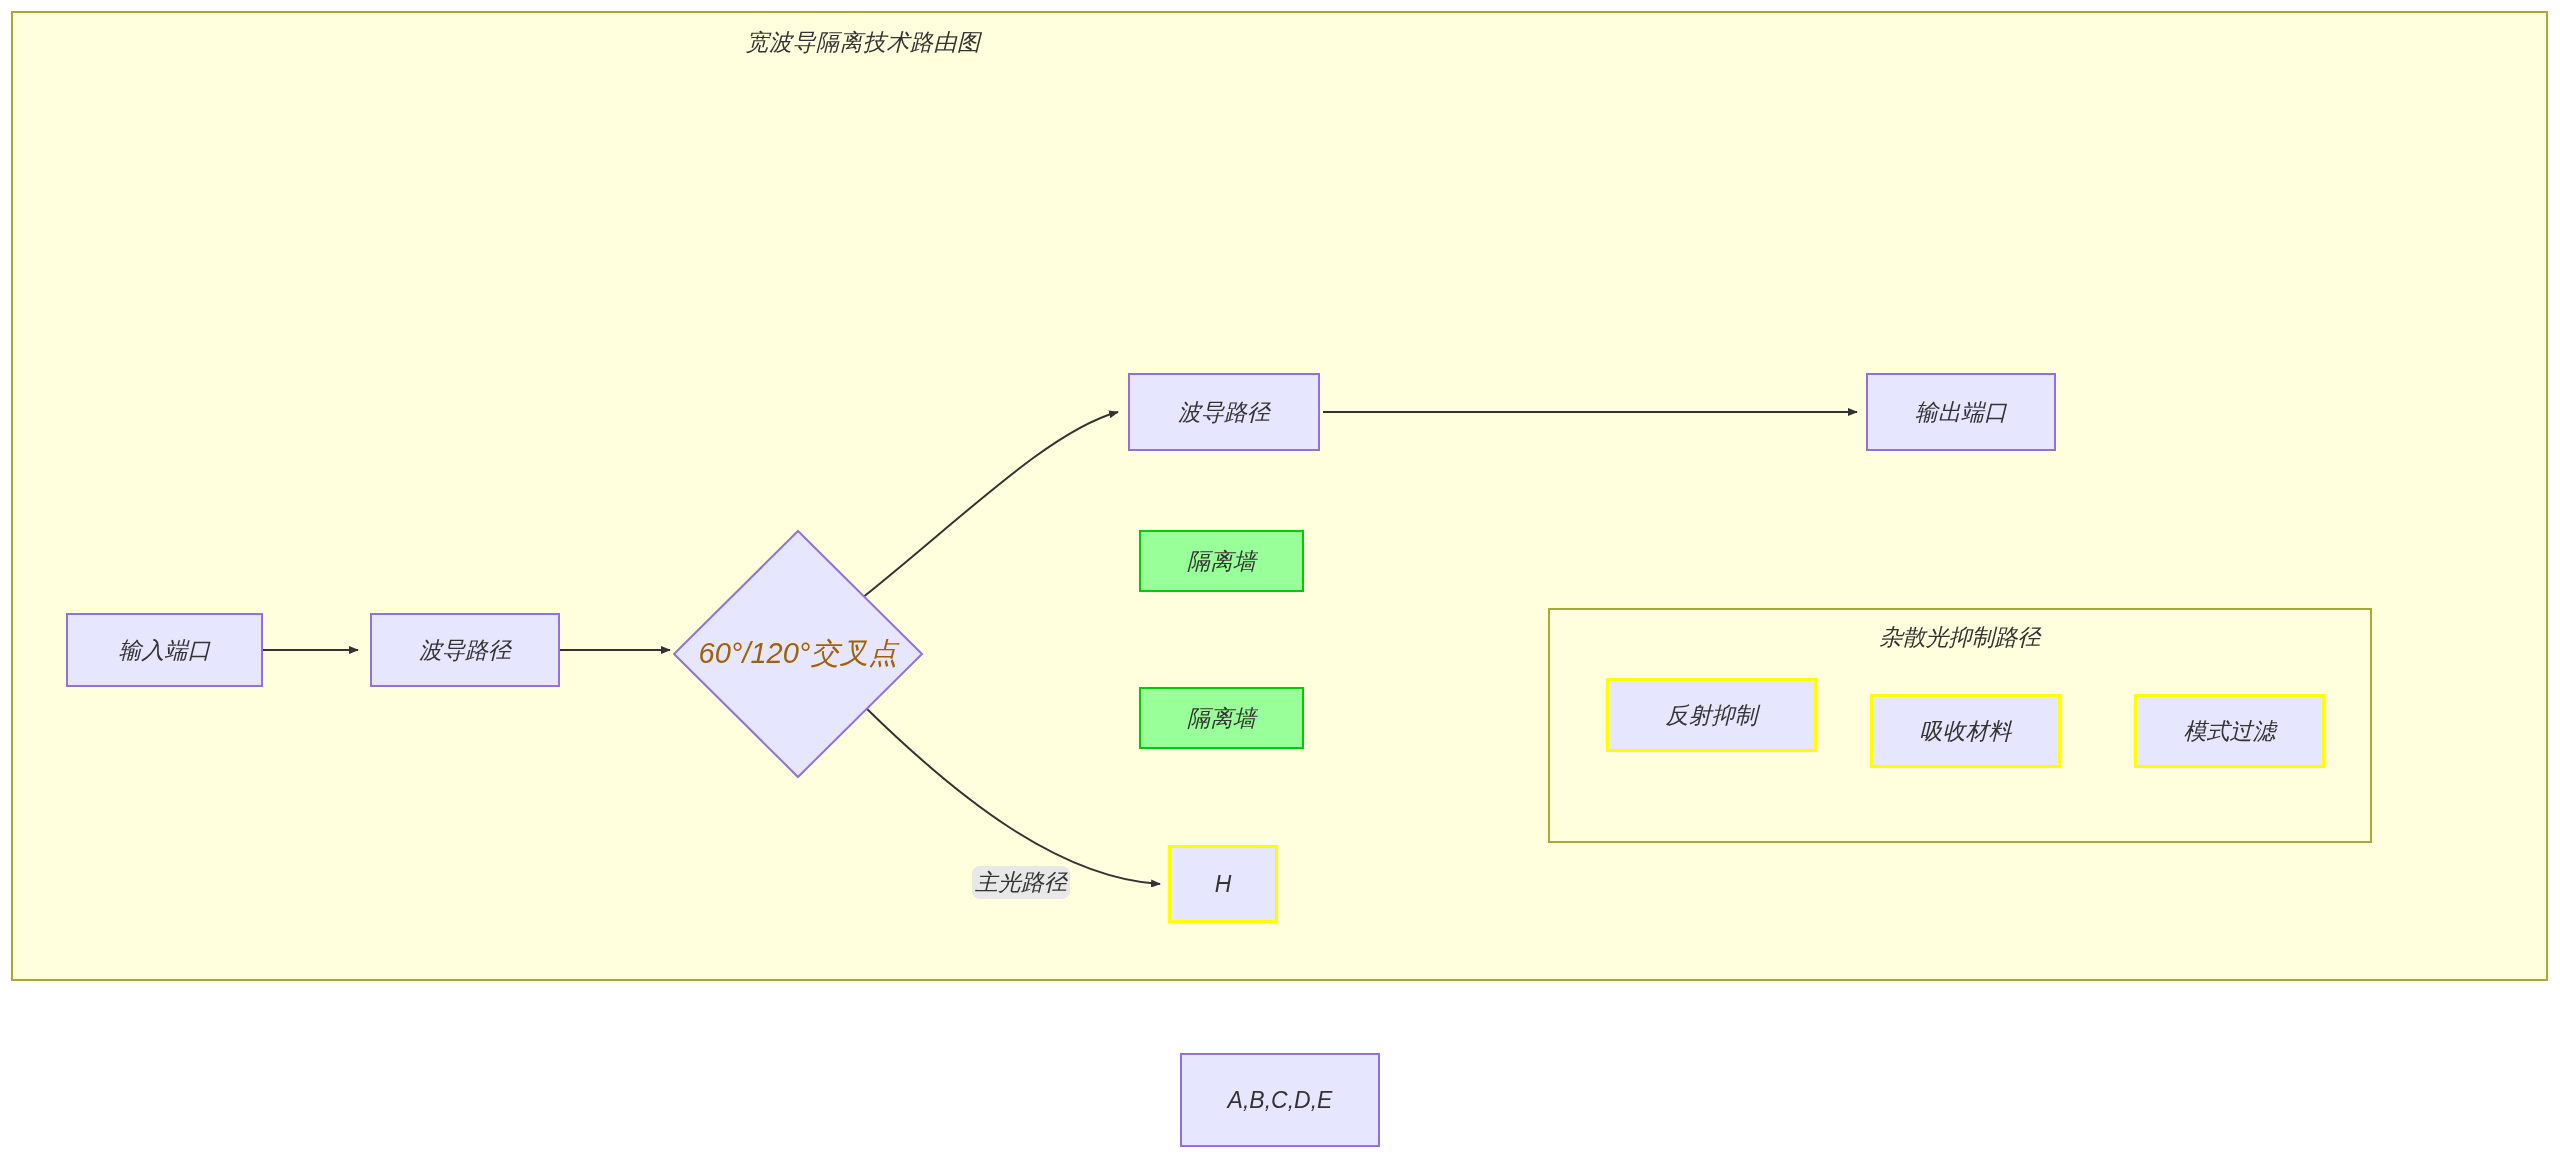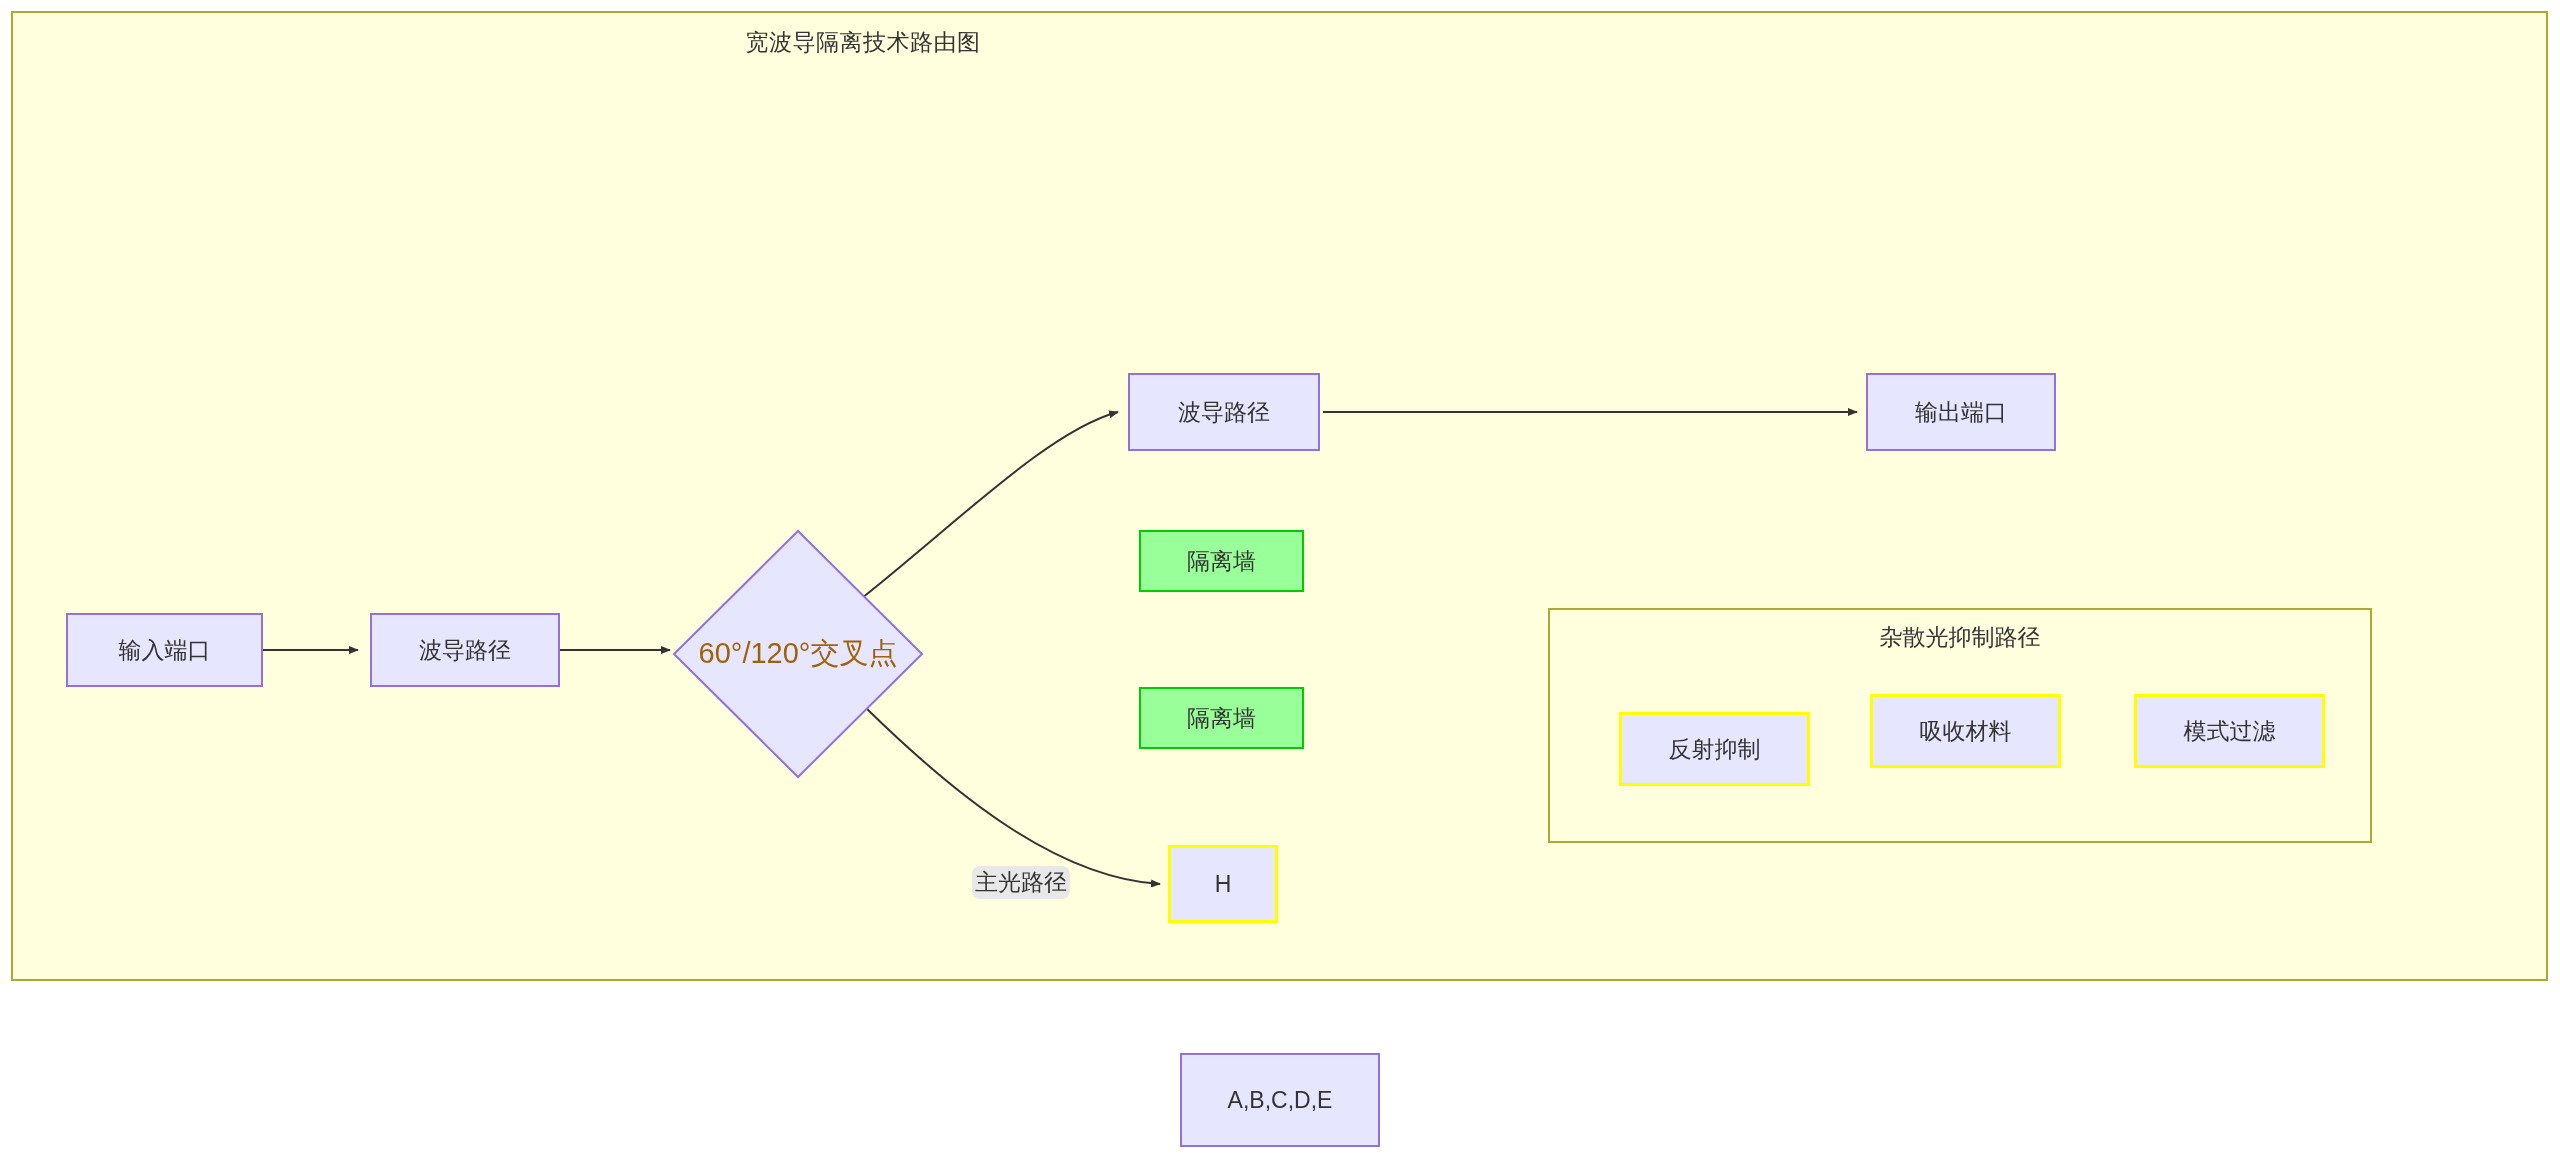--- a/index.html
+++ b/index.html
@@ -14,20 +14,21 @@
     height: 1160px;
     overflow: hidden;
     position: relative;
   }
 
   #canvas {
     position: relative;
     width: 2560px;
     height: 1160px;
     background: #ffffff;
+    font-style: italic;
   }
 
   
   .outer-container {
     position: absolute;
     left: 11px;
     top: 11px;
     width: 2537px;
     height: 970px;
     background: #ffffdd;
@@ -162,21 +163,21 @@
 <div id="canvas">
 
   <div class="outer-container">
     <div class="container-title" style="position:absolute; left:0; top:14px; width:1700px; text-align:center;">宽波导隔离技术路由图</div>
   </div>
 
 
   <div class="subgroup" id="stray-light-group">
     <div class="group-title">杂散光抑制路径</div>
 
-    <div class="node yellowbd" style="left:56px; top:102px; width:191px; height:74px;margin-left:13px;">
+    <div class="node yellowbd" style="left:56px; top:68px; width:211px; height:74px;">
       <span>反射抑制</span>
     </div>
 
     <div class="node yellowbd" style="left:584px; top:84px; width:191px; height:74px;">
       <span>模式过滤</span>
     </div>
 
     <div class="node yellowbd" style="left:320px; top:84px; width:191px; height:74px;">
       <span>吸收材料</span>
     </div>

